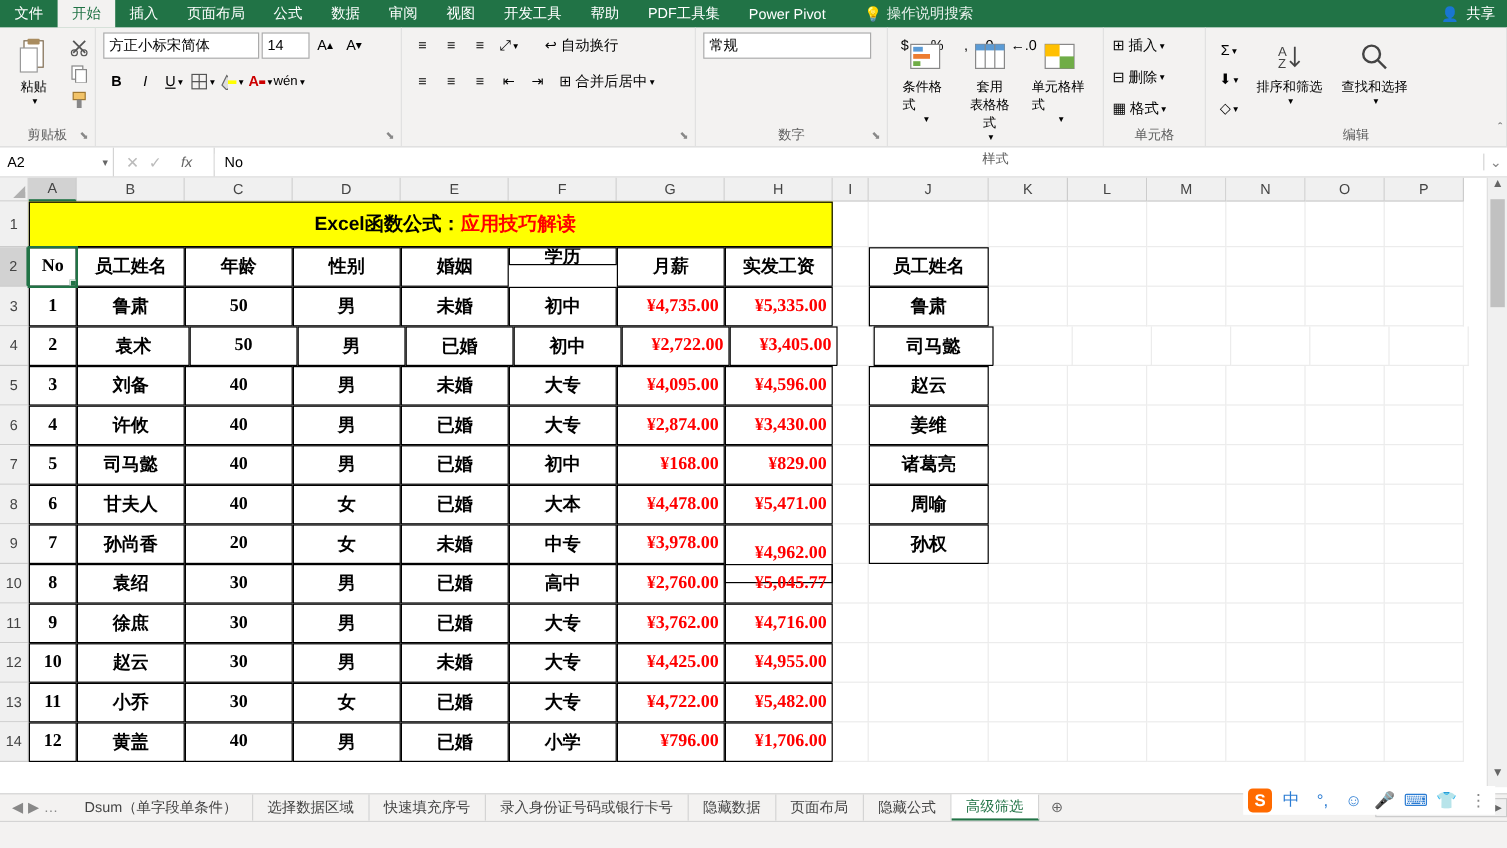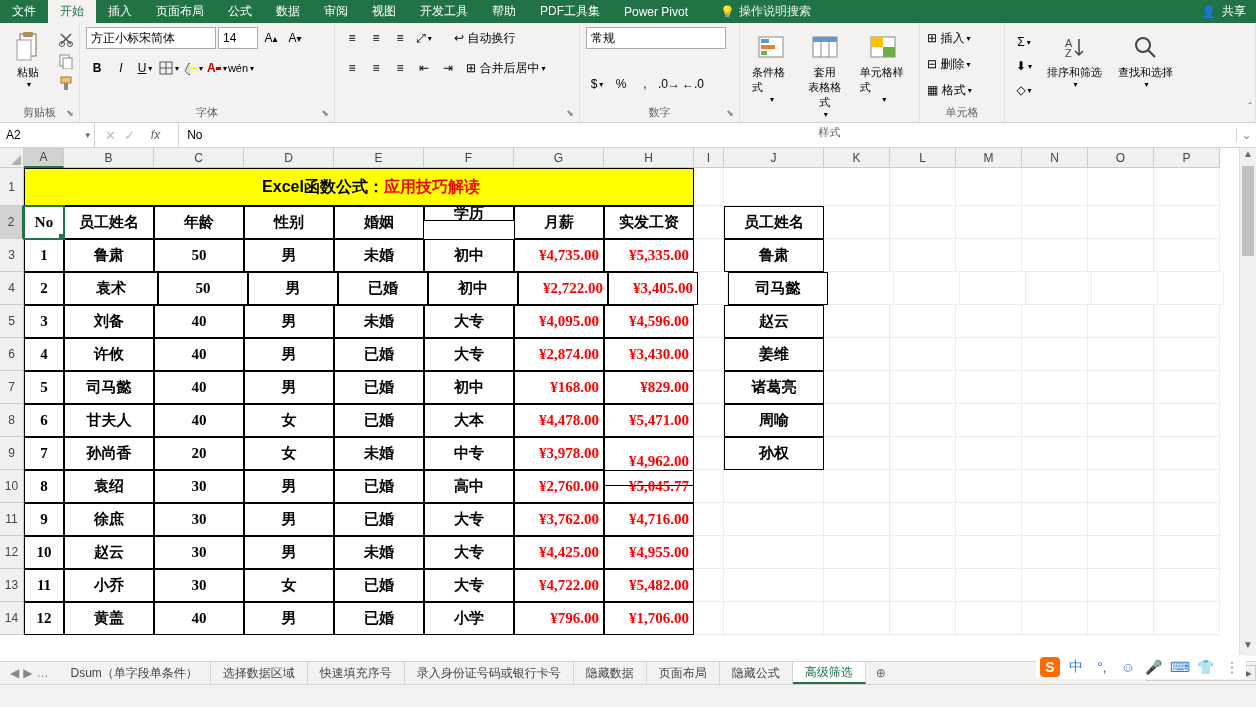--- a/index.html
+++ b/index.html
@@ -201,21 +201,20 @@
             <b style="color:#c00">A</b>
             <div style="width:14px;height:3px;background:#c00;"></div>
             <span class="dropdown-arrow">▾</span>
           </div>
         <div class="icon-btn">
             <span style="font-size:11px;">wén</span>
             <span class="dropdown-arrow">▾</span>
           </div>
       </div>
     </div>
-    <div class="label">字体</div>
     <div class="corner-launcher">⬊</div>
   </div>
 
   <div class="ribbon-group" style="width:245px">
     <div class="content" style="flex-direction:column;width:100%;">
       <div class="font-row">
         <div class="icon-btn">≡</div>
         <div class="icon-btn">≡</div>
         <div class="icon-btn">≡</div>
         <div class="icon-btn">⤢<span class="dropdown-arrow">▾</span></div>
@@ -228,21 +227,21 @@
         <div class="icon-btn">≡</div>
         <div class="icon-btn">⇤</div>
         <div class="icon-btn">⇥</div>
         <div class="icon-btn" style="width:auto;padding:0 4px;"><span>⊞</span>&nbsp;<span>合并后居中</span><span class="dropdown-arrow">▾</span></div>
       </div>
     </div>
     <div class="corner-launcher">⬊</div>
   </div>
 
   <div class="ribbon-group" style="width:160px">
-    <div class="content" style="flex-direction:column;width:100%;gap:20px;">
+    <div class="content" style="flex-direction:row;width:100%;gap:20px;">
       <div class="font-row">
         <input class="font-select" style="width: 140px;" value="常规">
       </div>
       <div class="font-row">
         <div class="icon-btn">$<span class="dropdown-arrow">▾</span></div>
         <div class="icon-btn">%</div>
         <div class="icon-btn">,</div>
         <div class="icon-btn">.0→</div>
         <div class="icon-btn">←.0</div>
       </div>
@@ -324,20 +323,21 @@
         <div class="icon">
             <svg width="28" height="24">
               <circle cx="11" cy="10" r="7" fill="none" stroke="#444" stroke-width="2"></circle>
               <line x1="16" y1="15" x2="23" y2="22" stroke="#444" stroke-width="2"></line>
             </svg>
           </div>
         <span class="lbl">查找和选择</span>
           <span class="dropdown-arrow">▾</span>
       </div>
     </div>
+    <div class="label">编辑</div>
   </div>
 
 </div>
 <div class="collapse-ribbon">ˆ</div>
 
 <div class="formula-bar">
   <div class="name-box">
     <input value="A2" style="">
     <span class="dd">▾</span>
   </div>

